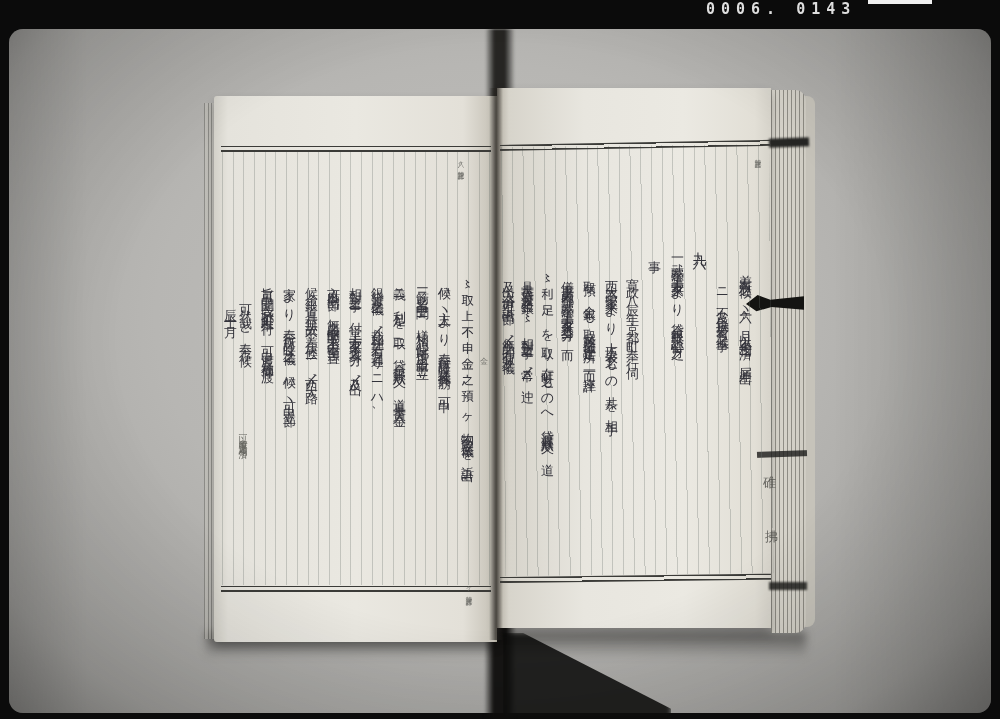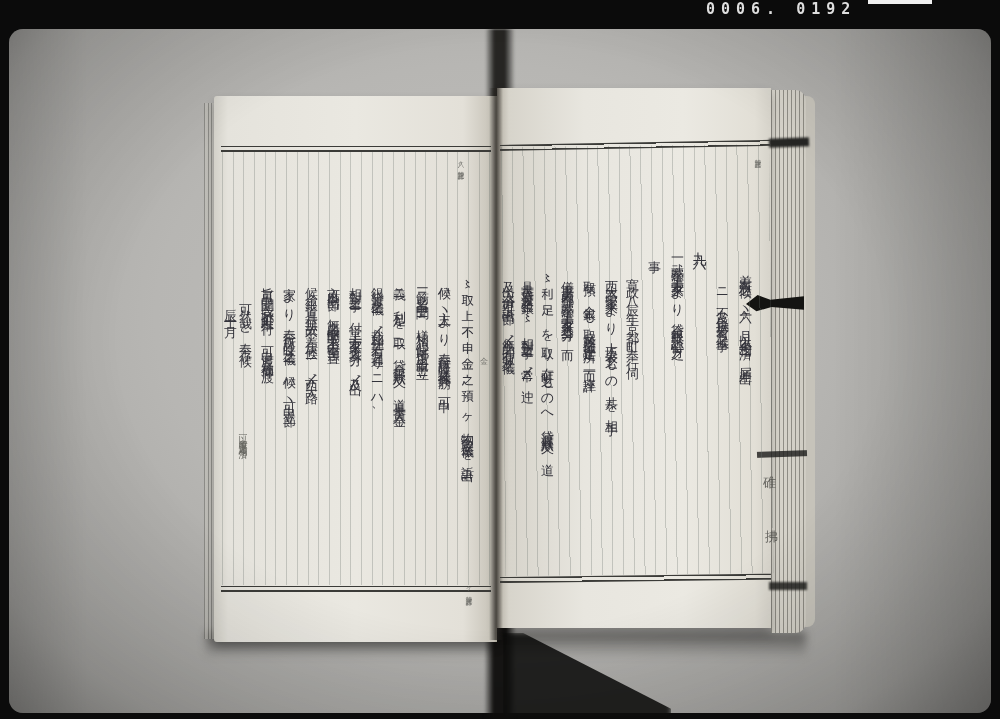--- a/index.html
+++ b/index.html
@@ -112,21 +112,21 @@
   .edge-char{
     position:absolute;z-index:21;font-size:13px;color:#4c4c48;
     filter:blur(0.4px);opacity:0.85;
   }
 </style>
 </head>
 <body>
 
 <div class="abs photo"></div>
 
-<div class="abs counter">0006. 0192</div>
+<div class="abs counter">0006. 0143</div>
 <div class="abs tick"></div>
 
 <div class="abs strap-top"></div>
 <div class="abs strap-bottom"></div>
 <div class="abs book-shadow"></div>
 <div class="abs bottom-wedge"></div>
 
 <div class="abs left-edge"></div>
 <div class="abs fore-edge-outer"></div>
 <div class="abs fore-edge"></div>

